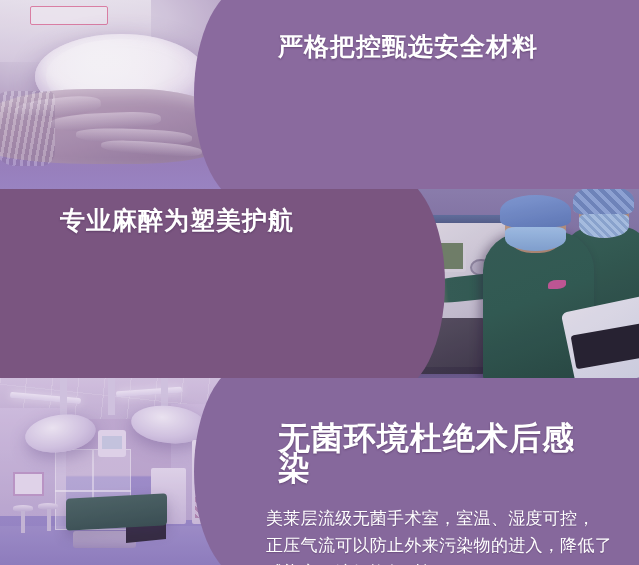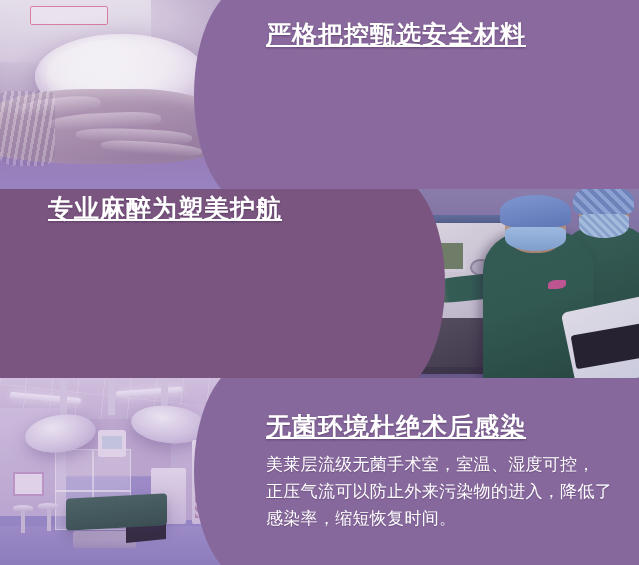--- a/index.html
+++ b/index.html
@@ -36,26 +36,25 @@
   .photo{position:absolute;inset:0;}
 
   
   .textblock{position:absolute;top:0;height:100%;}
   .text-right{right:0;width:389px;padding:0 26px 0 16px;box-sizing:border-box;}
   .text-left{left:0;width:420px;padding:0 22px 0 48px;box-sizing:border-box;}
 
   .title{
     color:#ffffff;font-weight:bold;letter-spacing:1px;
     text-shadow:0 1px 2px rgba(60,30,70,.45);
-    margin:0;
-    text-decoration:underline;
+    margin:12px;
   }
   .p1 .title{font-size:25px;line-height:30px;padding-top:19px;}
   .p2 .title{font-size:25px;line-height:30px;padding-top:4px;}
-  .p3 .title{font-size:25px;line-height:30px;padding-top:33px;}
+  .p3 .title{font-size:32px;line-height:30px;padding-top:33px;}
 
   .body{
     color:#ffffff;font-size:17px;line-height:27px;letter-spacing:.3px;
     margin:0;padding-top:10px;
     text-shadow:0 1px 1px rgba(60,30,70,.30);
   }
 
   
   .ph1{background:
       radial-gradient(ellipse 120% 80% at 30% 12%, #efeaf2 0%, #d9cfe2 30%, #b7a3c6 62%, #9a7fb4 100%);

